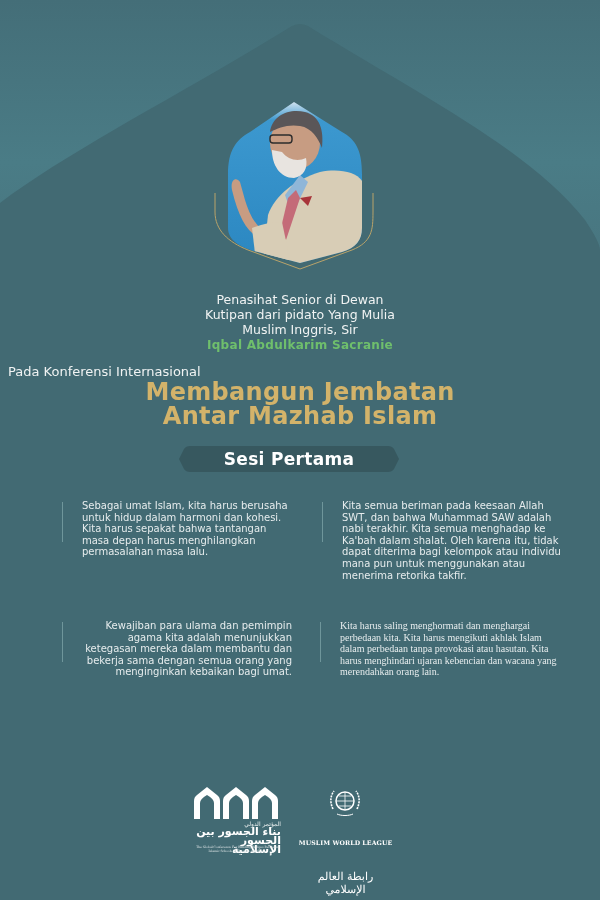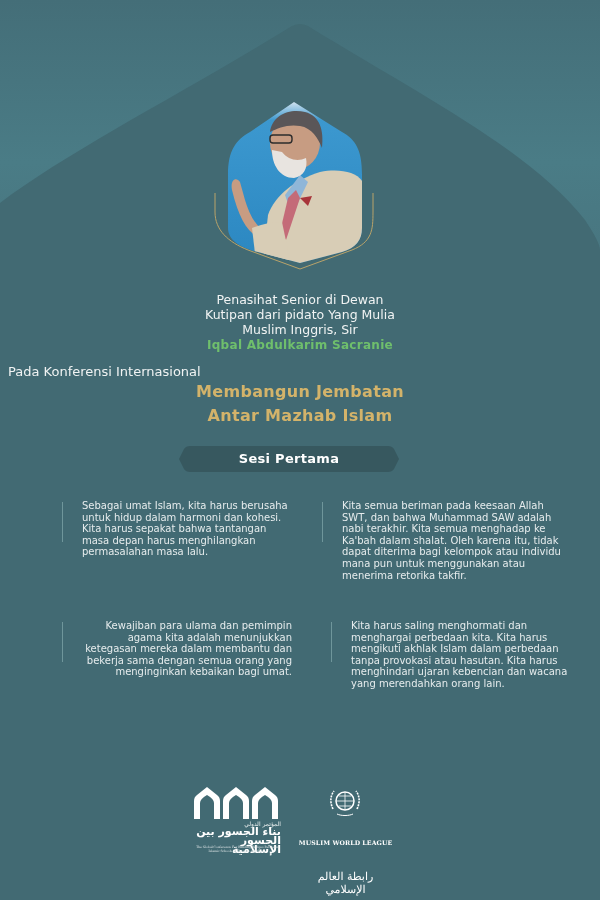--- a/index.html
+++ b/index.html
@@ -28,46 +28,46 @@
       text-align: center; color: #6fbf6c;
       font-weight: bold; font-size: 12px; letter-spacing: 0.3px;
     }
     .conf-line {
       position: absolute; left: 0; top: 364px; width: 600px;
       text-align: left; color: #f0f3f3; font-size: 13px; margin-left: 8px;
     }
     .conf-title {
       position: absolute; left: 0; top: 380px; width: 600px;
       text-align: center; color: #d3b36a;
-      font-weight: bold; font-size: 16px; line-height: 24px; letter-spacing: 0.3px;
+      font-weight: bold; font-size: 24px; line-height: 24px; letter-spacing: 0.3px;
     }
 
     .session {
       position: absolute; left: 178px; top: 445px; width: 222px; height: 28px;
     }
     .session svg { position: absolute; left: 0; top: 0; }
     .session-label {
       position: absolute; left: 0; top: 0; width: 222px; height: 28px;
       line-height: 28px; text-align: center; color: #ffffff;
-      font-weight: bold; font-size: 13px; letter-spacing: 0.3px;
+      font-weight: bold; font-size: 17px; letter-spacing: 0.3px;
     }
 
     .quote {
       position: absolute; color: #e6eced;
       font-size: 10px; line-height: 11.6px;
       padding-left: 20px;
     }
     .quote::before {
       content: ""; position: absolute; left: 0; top: 2px; width: 1px; height: 40px;
       background: #6f969b;
     }
     .q1 { left: 62px; top: 500px; width: 230px; }
     .q2 { left: 322px; top: 500px; width: 240px; }
     .q3 { left: 62px; top: 620px; width: 230px; text-align: right; }
-    .q4 { left: 331px; top: 620px; width: 240px; }
+    .q4 { left: 320px; top: 620px; width: 240px; font-family: Liberation Serif, serif; }
 
     .logo-left { position: absolute; left: 193px; top: 785px; width: 88px; height: 65px; }
     .logo-right { position: absolute; left: 298px; top: 785px; width: 95px; height: 65px; }
     .arabic-small { position: absolute; color: #e8eeee; font-size: 6px; text-align: right; direction: rtl; width: 88px; }
     .arabic-big { position: absolute; color: #ffffff; font-weight: bold; font-size: 11px; text-align: right; direction: rtl; width: 88px; line-height: 9px; }
     .eng-tiny { position: absolute; color: #dfe6e7; font-size: 3px; line-height: 3.5px; width: 88px; text-align: center; font-family: "DejaVu Serif", serif; }
     .mwl-arabic { position: absolute; left: 0; top: 38px; width: 95px; text-align: center; color: #ffffff; font-size: 11px; direction: rtl; font-family: "DejaVu Serif", serif; margin-top: 47px; }
     .mwl-eng { position: absolute; left: 0; top: 54px; width: 95px; text-align: center; color: #ffffff; font-size: 6.2px; font-weight: bold; font-family: "DejaVu Serif", serif; letter-spacing: 0.1px; }
   </style>
 </head>

